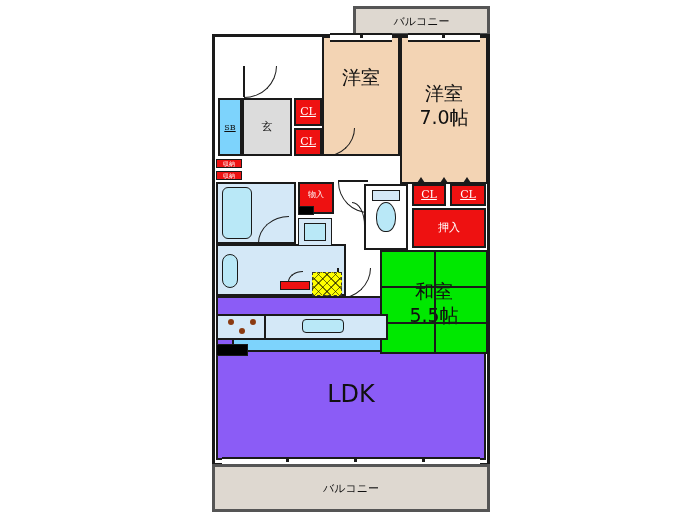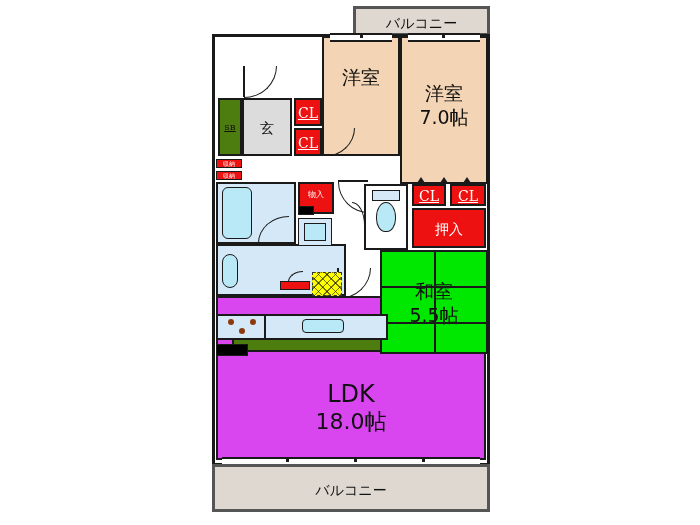--- a/index.html
+++ b/index.html
@@ -12,35 +12,35 @@
   .abs{position:absolute;box-sizing:border-box;}
 
   
   .rm{position:absolute;box-sizing:border-box;border:2px solid #1a1a1a;background:#ffffff;}
   .thin{border-width:1px;}
   .thick{border-width:3px;}
 
   
   .f-yoshitsu{background:#f3d4b4;}
   .f-green{background:#00e800;}
-  .f-yellow{background:#d946ef;}
+  .f-yellow{background:#8b5cf6;}
   .f-red{background:#ee1111;}
   .f-balcony{background:#ded8d0;}
   .f-grey{background:#dcdcdc;}
-  .f-wood{background:#4d7c0f;padding-left:6px;}
+  .f-wood{background:#7dd3fc;padding-left:6px;}
   .f-water{background:#d4e8f7;}
   .f-tub{background:#b9e8f7;}
   .f-black{background:#000000;}
   .f-white{background:#ffffff;}
 
   
   .lbl{position:absolute;text-align:center;color:#101010;line-height:1.05;
        font-family:"DejaVu Sans","Liberation Sans",sans-serif;white-space:nowrap;}
   .lbl-big{font-size:19px;font-weight:400;}
-  .lbl-sm{font-size:14px;}
+  .lbl-sm{font-size:11px;}
   .lbl-xs{font-size:8px;}
   .lbl-tiny{font-size:6px;}
   .white-t{color:#ffffff;}
   .serif{font-family:"DejaVu Serif","Liberation Serif",serif;text-decoration:underline;}
 
   
   .arc{position:absolute;border:1.6px solid #1a1a1a;background:transparent;}
   .arc-br{border-top:none;border-left:none;border-bottom-right-radius:100%;}
   .arc-bl{border-top:none;border-right:none;border-bottom-left-radius:100%;}
   .arc-tr{border-bottom:none;border-left:none;border-top-right-radius:100%;}
@@ -171,21 +171,20 @@
 
     <div class="gline" style="left:0;top:34px;width:100%;height:1.5px;"></div>
     <div class="gline" style="left:0;top:70px;width:100%;height:1.5px;"></div>
     <div class="gline" style="left:52px;top:0;width:1.5px;height:100%;"></div>
   </div>
 
   <div class="sash" style="left:216px;top:344px;width:12px;height:4px;"></div>
 
   <div class="rm f-yellow" style="left:4px;top:290px;width:270px;height:164px;">
     <div class="lbl lbl-big" style="left:0;top:84px;width:100%;font-size:24px;">LDK</div>
-    <div class="lbl lbl-big" style="left:0;top:112px;width:100%;font-size:22px;">18.0帖</div>
   </div>
 
   <div class="rm f-green" style="left:168px;top:244px;width:108px;height:104px;">
     <div class="lbl lbl-big" style="left:0;top:30px;width:100%;">和室</div>
     <div class="lbl lbl-big" style="left:0;top:54px;width:100%;">5.5帖</div>
     <div class="gline" style="left:0;top:34px;width:100%;height:1.5px;"></div>
     <div class="gline" style="left:0;top:70px;width:100%;height:1.5px;"></div>
     <div class="gline" style="left:52px;top:0;width:1.5px;height:100%;"></div>
   </div>
 

